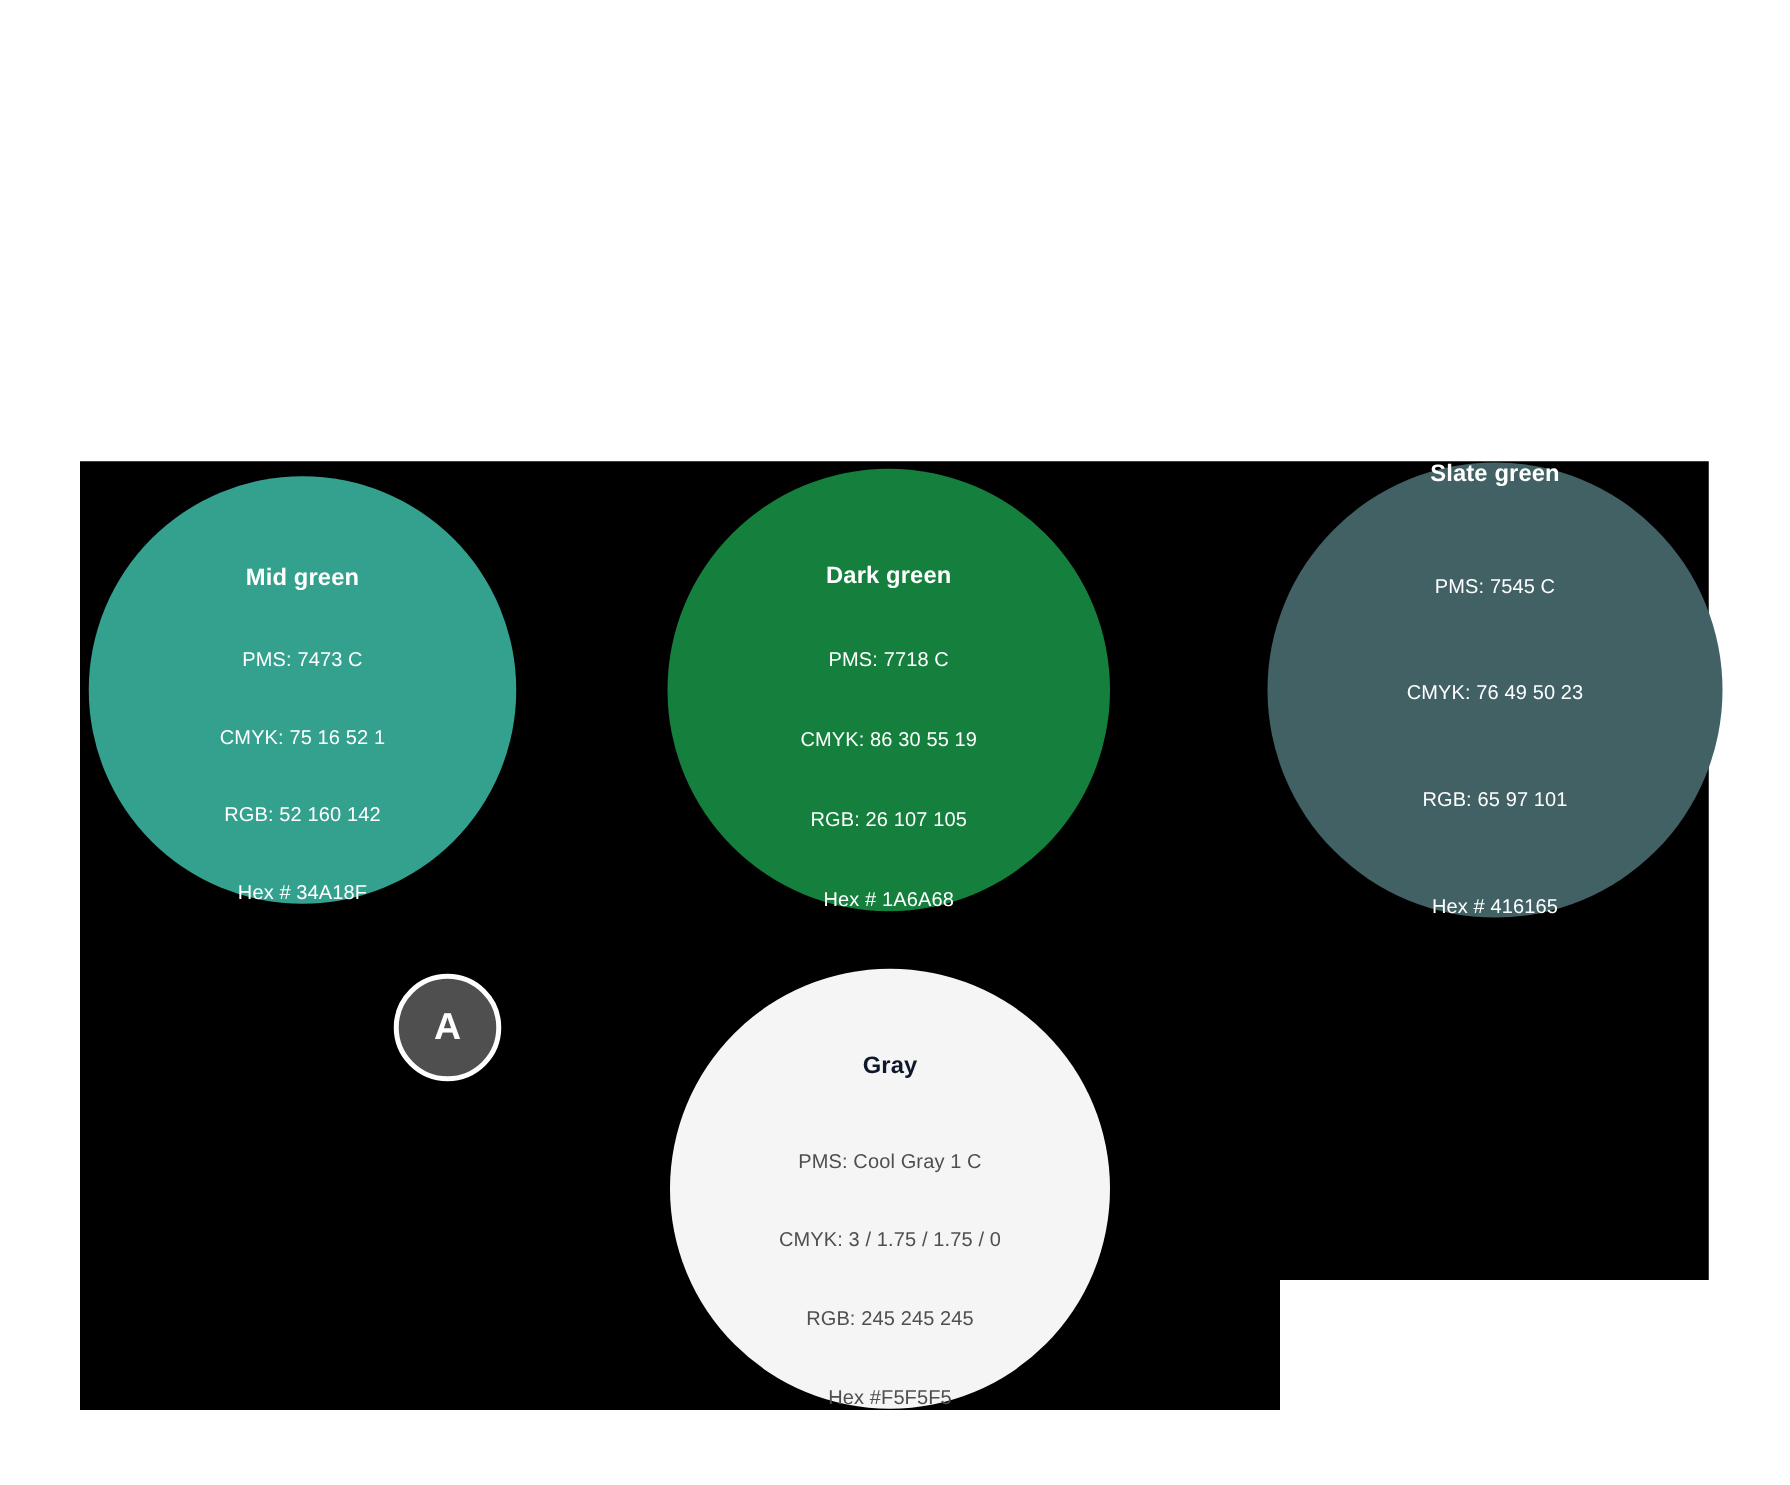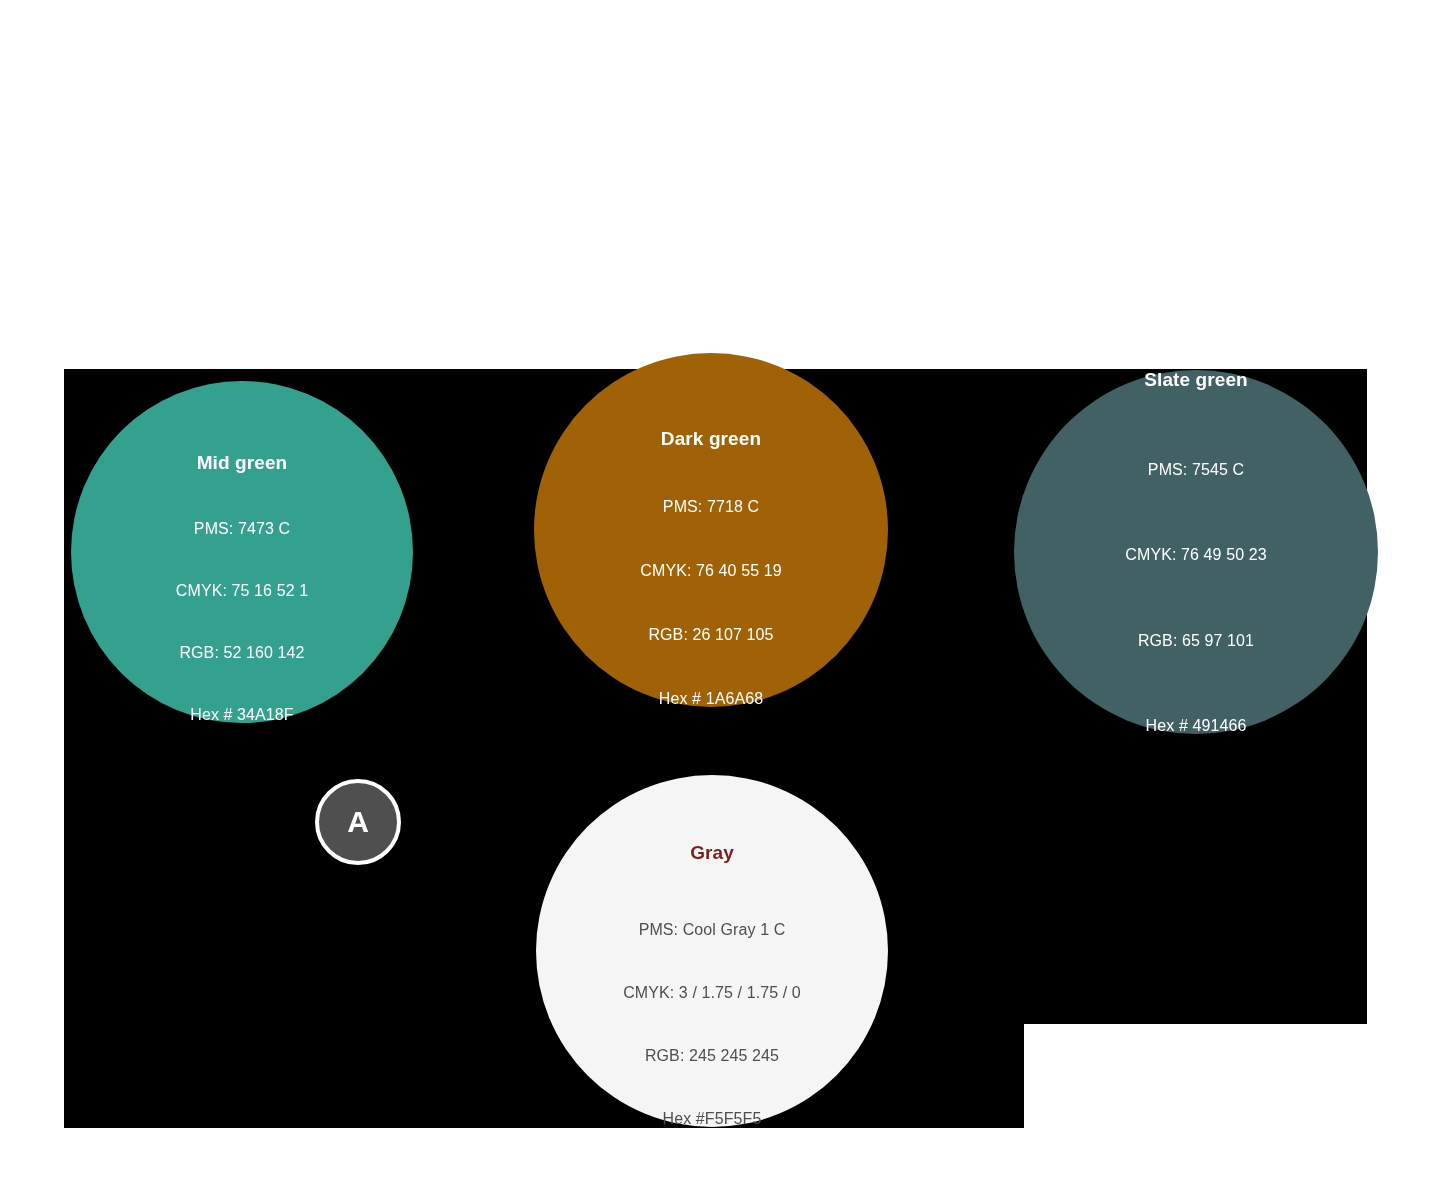--- a/index.html
+++ b/index.html
@@ -73,22 +73,22 @@
   }
 
   
   #sw-mid-green {
     left: 71px;  top: 381px;  width: 342px; height: 342px;
     background: #34A18F;
     color: #ffffff;
     padding-top: 72px;
   }
   #sw-dark-green {
-    left: 534px; top: 353px;  width: 354px; height: 354px;
-    background: #a16207;
+    left: 534px; top: 375px;  width: 354px; height: 354px;
+    background: #15803d;
     color: #ffffff;
     padding-top: 76px;
   }
   #sw-slate-green {
     left: 1014px; top: 370px; width: 364px; height: 364px;
     background: #416165;
     color: #ffffff;
   }
   #sw-dark-gray {
     left: 75px;  top: 778px;  width: 345px; height: 345px;
@@ -100,21 +100,21 @@
     left: 536px; top: 775px;  width: 352px; height: 352px;
     background: #F5F5F5;
     color: #4F4F4F;
     padding-top: 68px;
   }
 
   #sw-mid-green .swatch-name,
   #sw-dark-green .swatch-name,
   #sw-slate-green .swatch-name,
   #sw-dark-gray .swatch-name { color: #ffffff; }
-  #sw-gray .swatch-name { color: #7f1d1d; }
+  #sw-gray .swatch-name { color: #0f172a; }
 
   
   .swatch .swatch-name { margin-bottom: 22px; }
   .swatch .swatch-line { margin-bottom: 19px; }
   .swatch .swatch-line:last-child { margin-bottom: 0; }
 
   #sw-gray .swatch-name { margin-bottom: 32px; }
 
   
   .badge {
@@ -150,31 +150,31 @@
       <div class="swatch-name">Mid green</div>
       <div class="swatch-line">PMS: 7473 C</div>
       <div class="swatch-line">CMYK: 75 16 52 1</div>
       <div class="swatch-line">RGB: 52 160 142</div>
       <div class="swatch-line">Hex # 34A18F</div>
     </div>
 
     <div class="swatch" id="sw-dark-green">
       <div class="swatch-name">Dark green</div>
       <div class="swatch-line">PMS: 7718 C</div>
-      <div class="swatch-line">CMYK: 76 40 55 19</div>
+      <div class="swatch-line">CMYK: 86 30 55 19</div>
       <div class="swatch-line">RGB: 26 107 105</div>
       <div class="swatch-line">Hex # 1A6A68</div>
     </div>
 
     <div class="swatch" id="sw-slate-green">
       <div class="swatch-name">Slate green</div>
       <div class="swatch-line">PMS: 7545 C</div>
       <div class="swatch-line">CMYK: 76 49 50 23</div>
       <div class="swatch-line">RGB: 65 97 101</div>
-      <div class="swatch-line">Hex # 491466</div>
+      <div class="swatch-line">Hex # 416165</div>
     </div>
 
 
     <div class="swatch" id="sw-gray">
       <div class="swatch-name">Gray</div>
       <div class="swatch-line">PMS: Cool Gray 1 C</div>
       <div class="swatch-line">CMYK: 3 / 1.75 / 1.75 / 0</div>
       <div class="swatch-line">RGB: 245 245 245</div>
       <div class="swatch-line">Hex #F5F5F5</div>
     </div>

